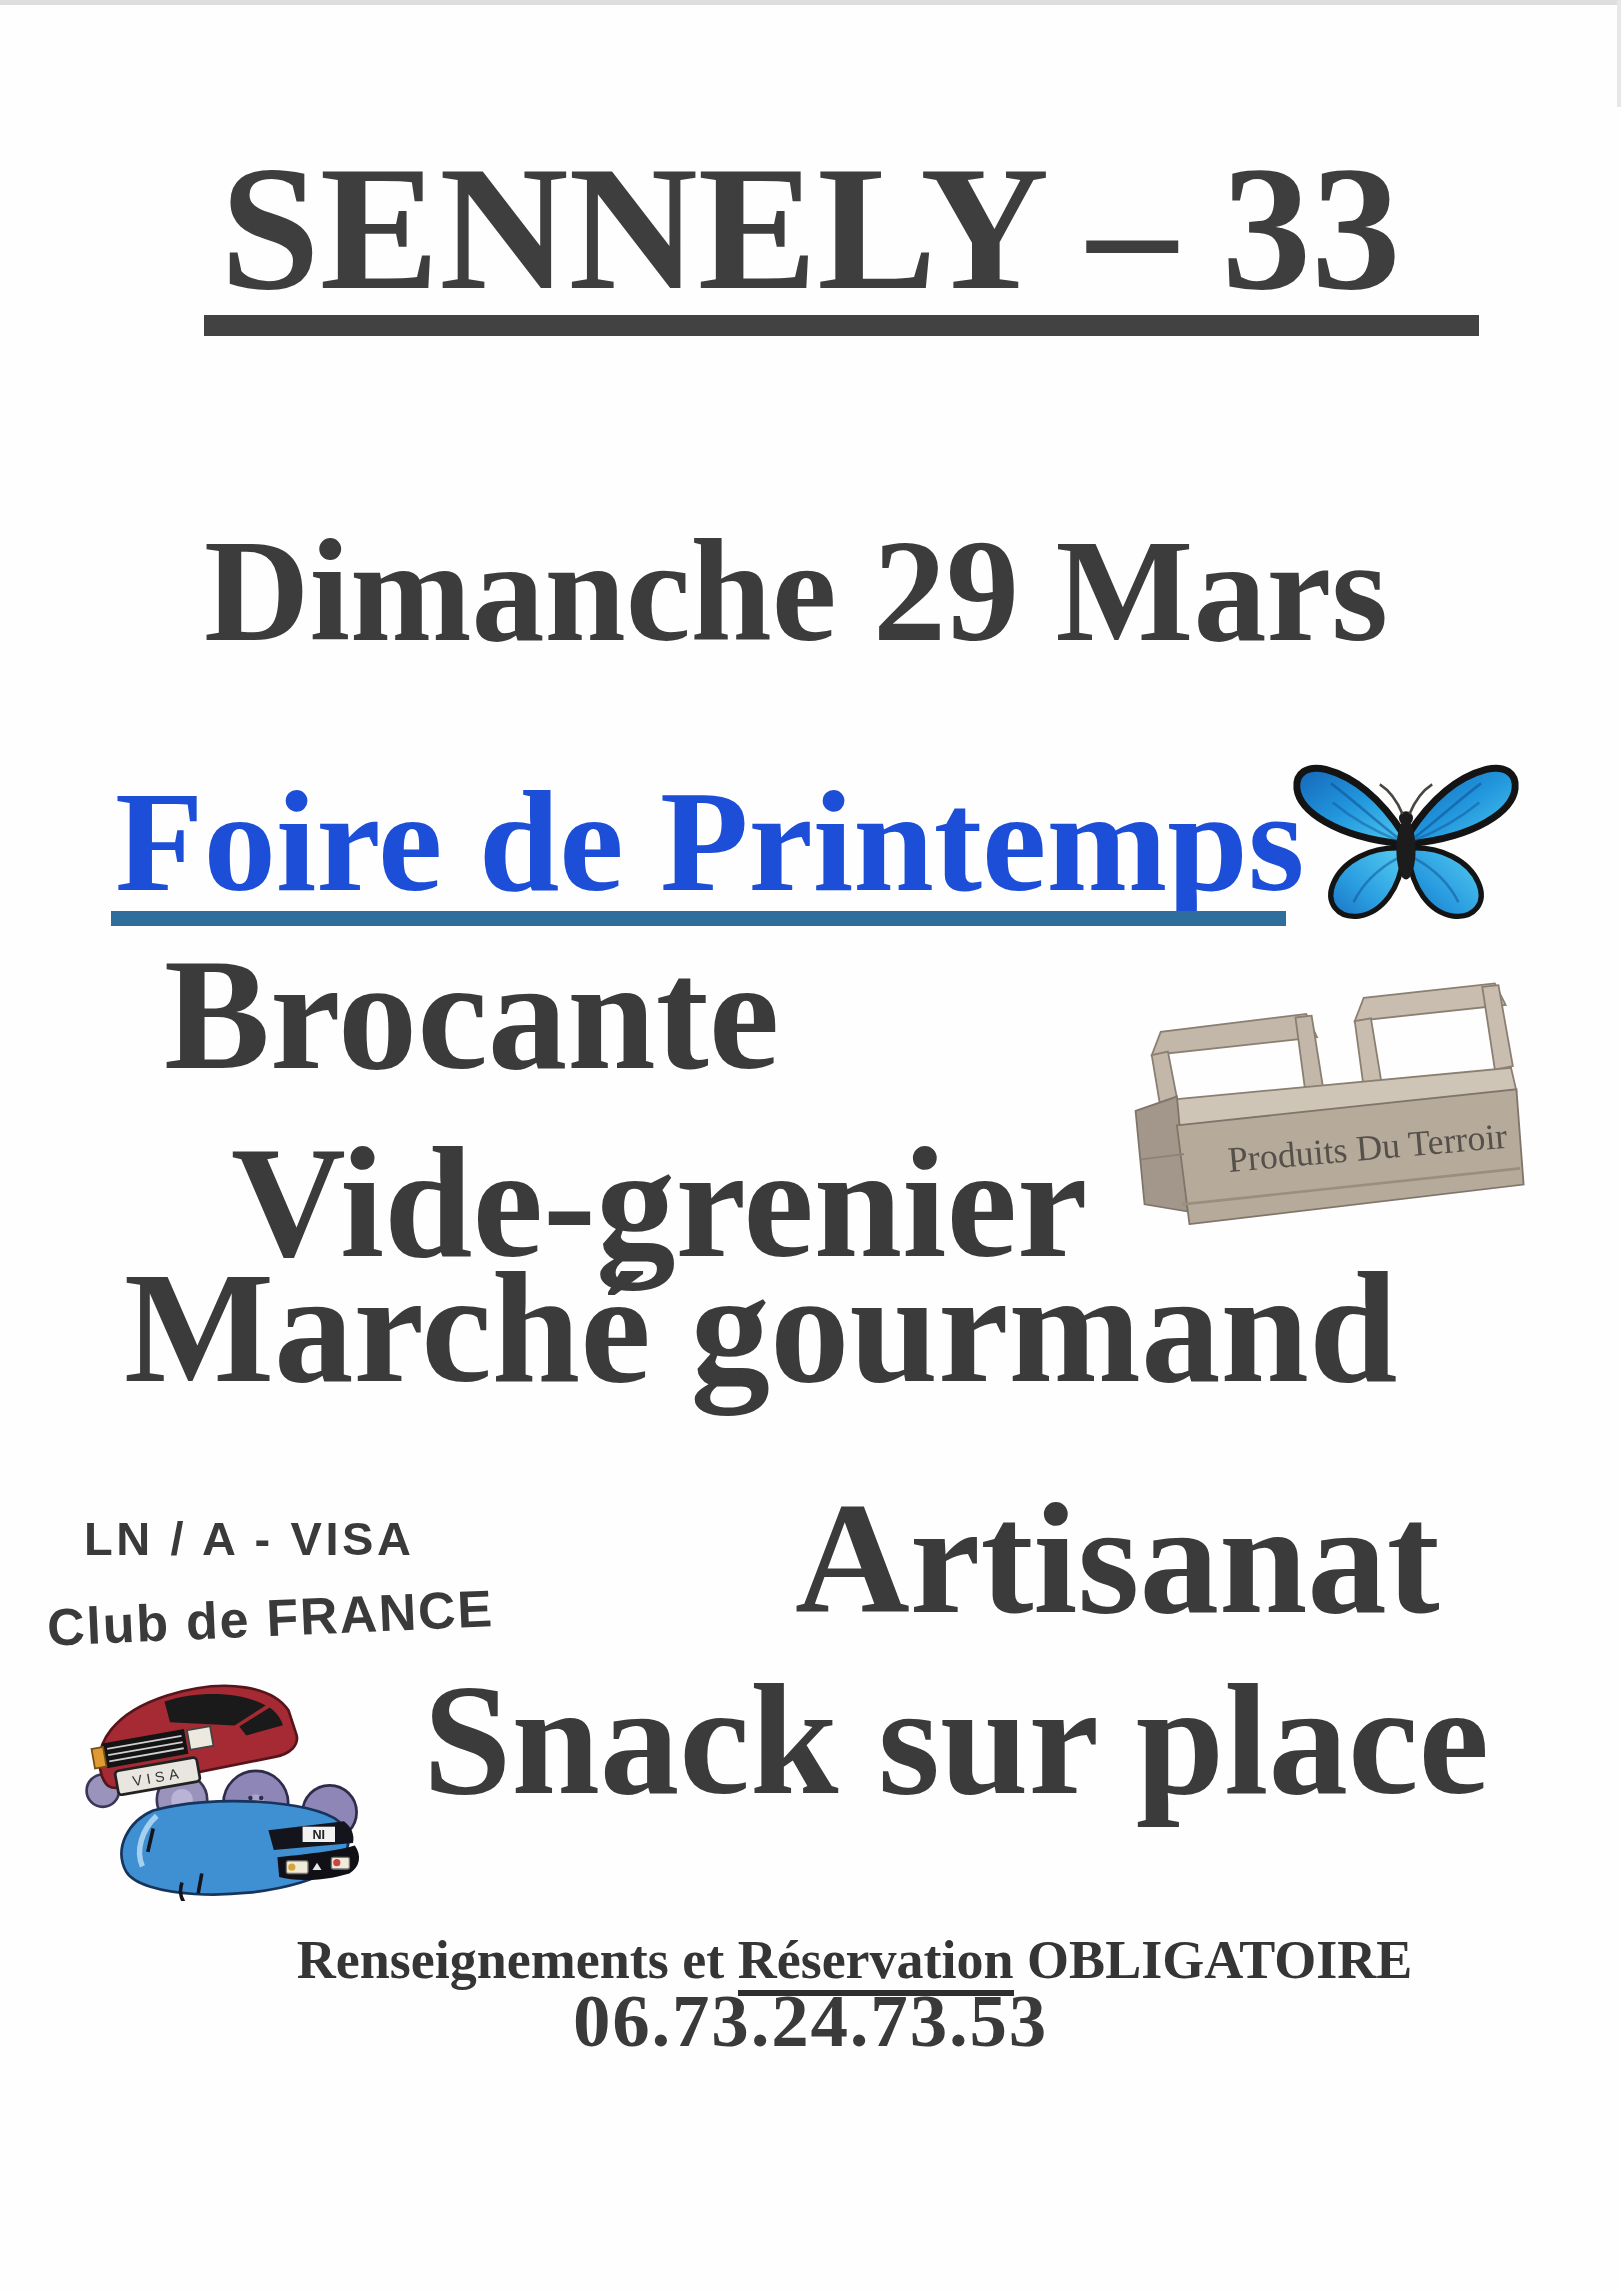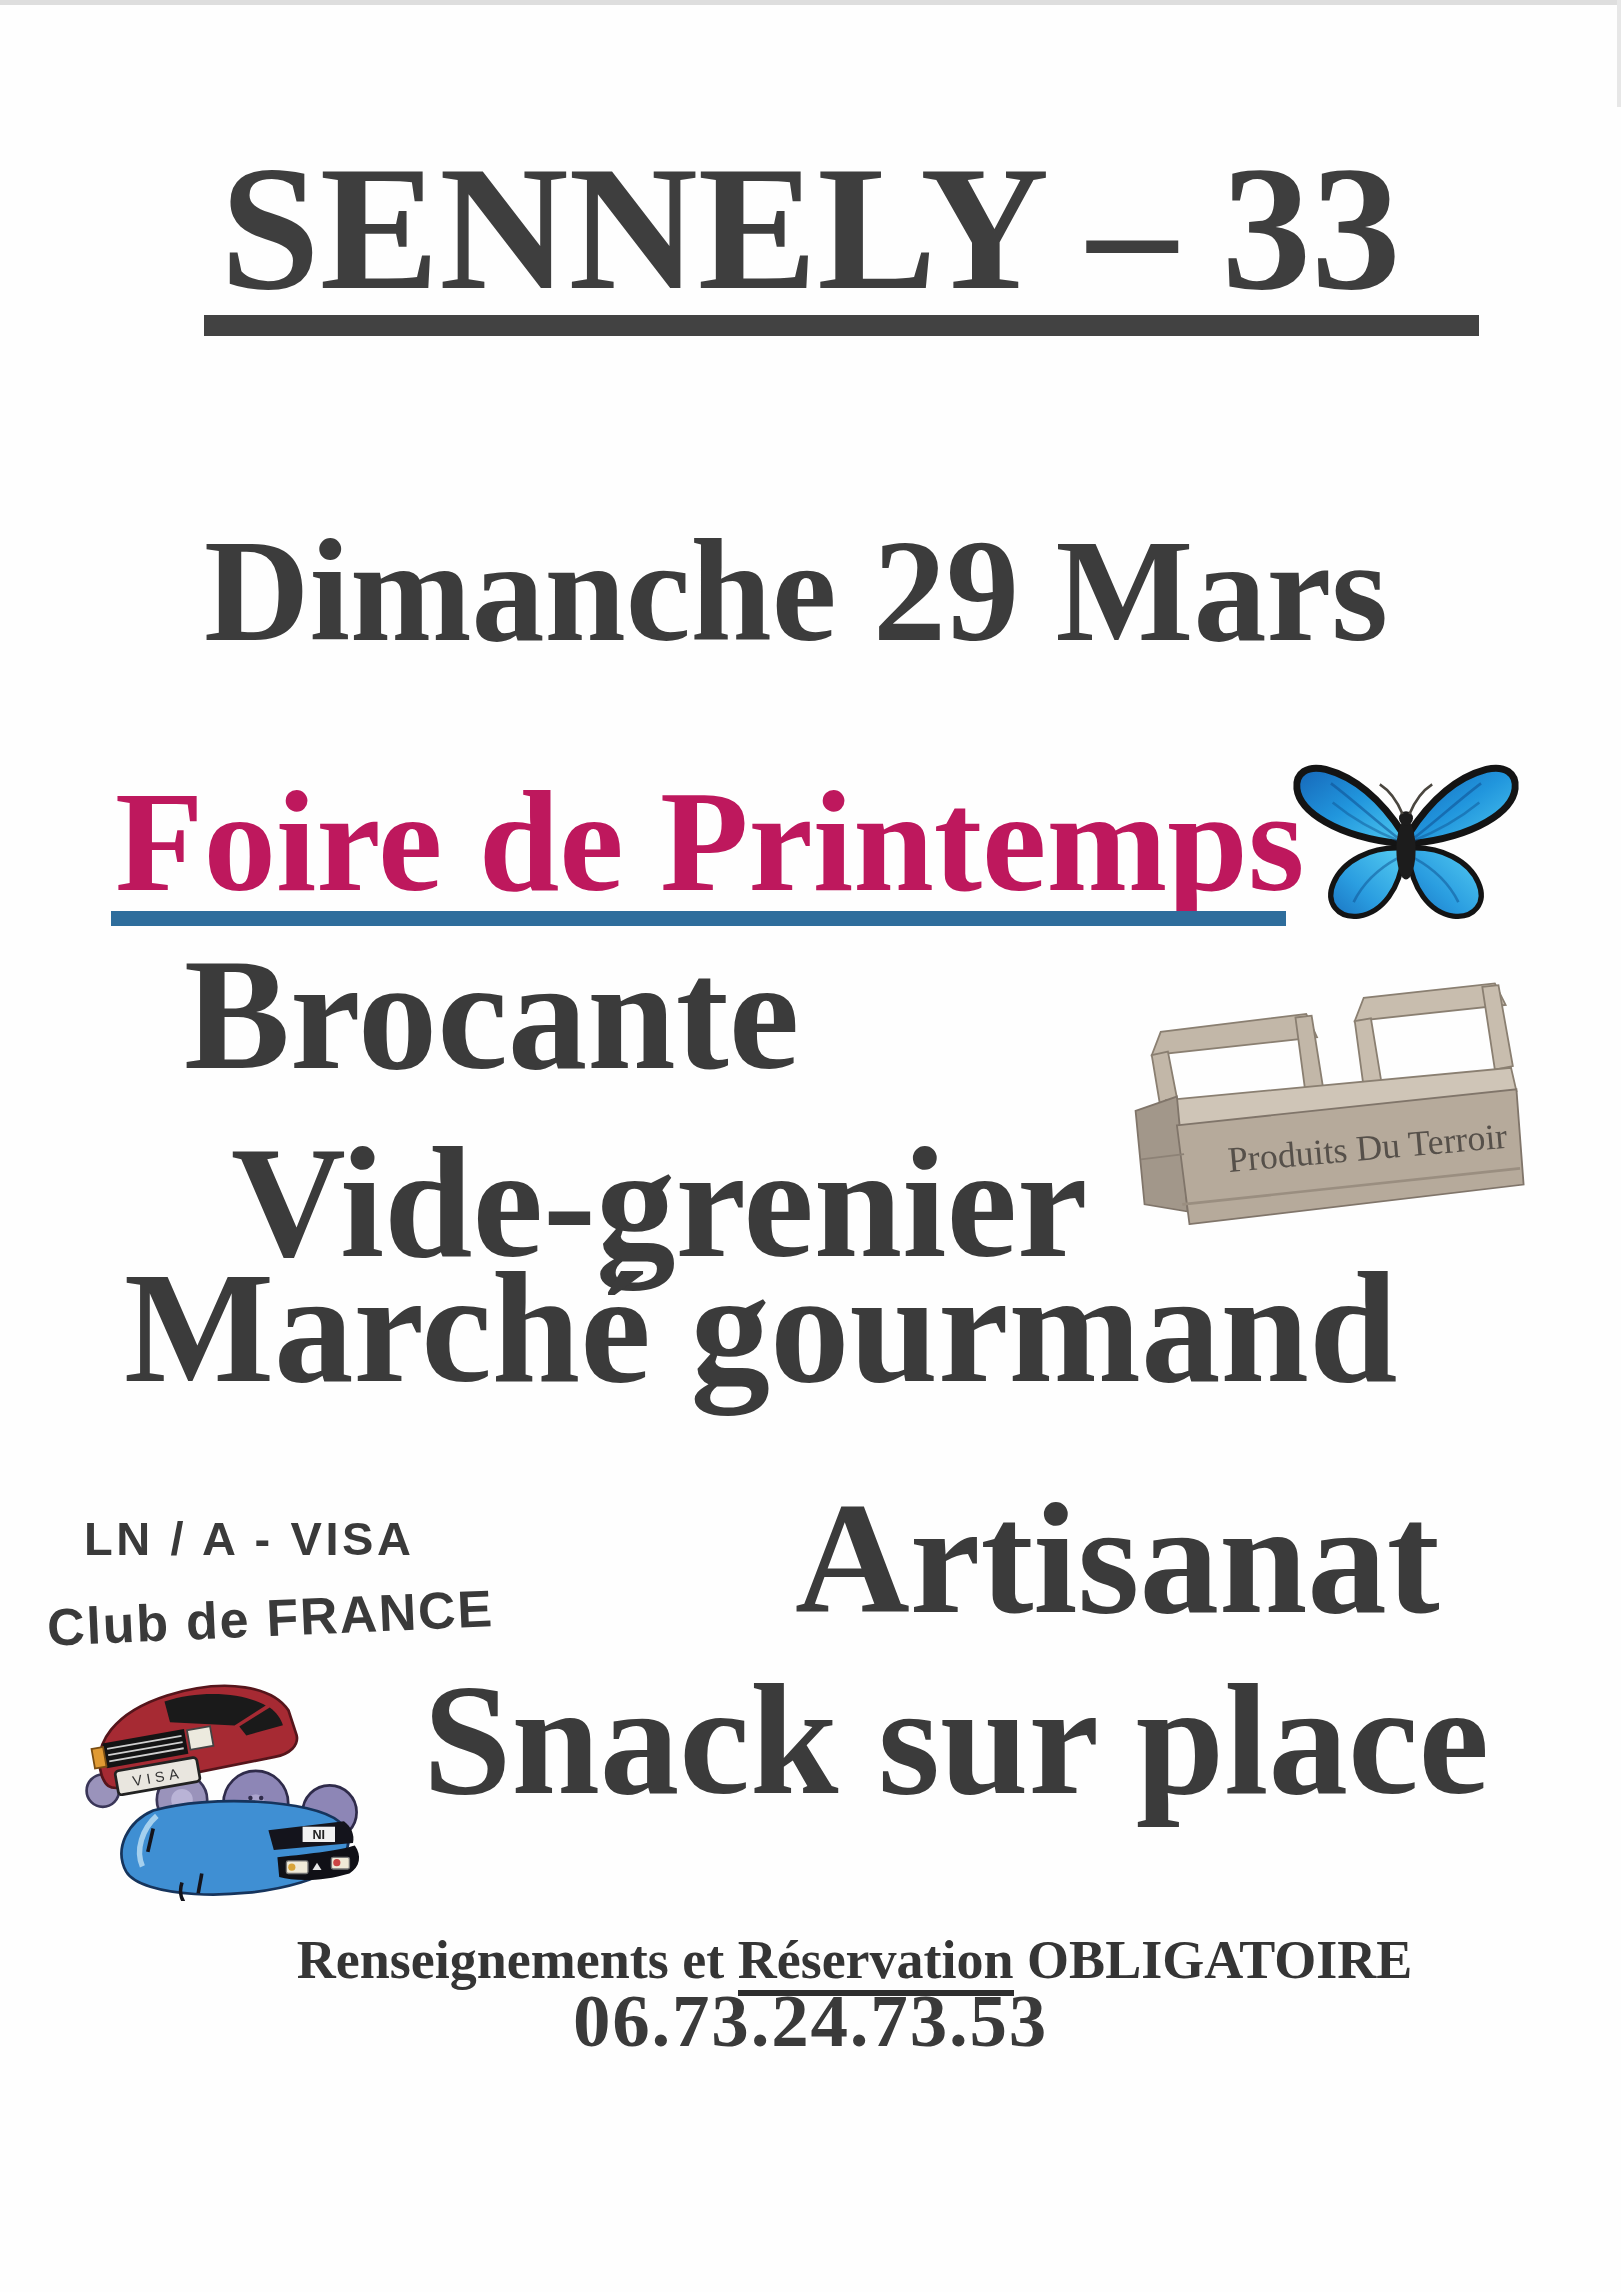--- a/index.html
+++ b/index.html
@@ -28,31 +28,31 @@
     background:#424242;
   }
   .date-line{
     top:518px;left:204px;
     font-size:146px;font-weight:bold;
     color:#3c3c3c;
   }
   .event-line{
     top:769px;left:115px;
     font-size:145px;font-weight:bold;
-    color:#be185d;
+    color:#1d4ed8;
   }
   .event-underline{
     top:911px;left:111px;width:1175px;height:15px;
     background:#2e6d9c;
   }
   .item{
     font-size:159px;font-weight:bold;
     color:#3b3b3b;
   }
-  .item-brocante{top:935px;left:164px;margin-left:20px;}
+  .item-brocante{top:935px;left:164px;}
   .item-vide{top:1123px;left:231px;}
   .item-marche{top:1248px;left:124px;}
   .item-artisanat{top:1479px;left:795px;}
   .item-snack{top:1660px;left:423px;}
 
   .logo-line{
     font-family:"Liberation Sans","DejaVu Sans",sans-serif;
     font-weight:bold;color:#3a3a3a;
   }
   .logo-line1{top:1515px;left:84px;font-size:47px;letter-spacing:3.6px;}

